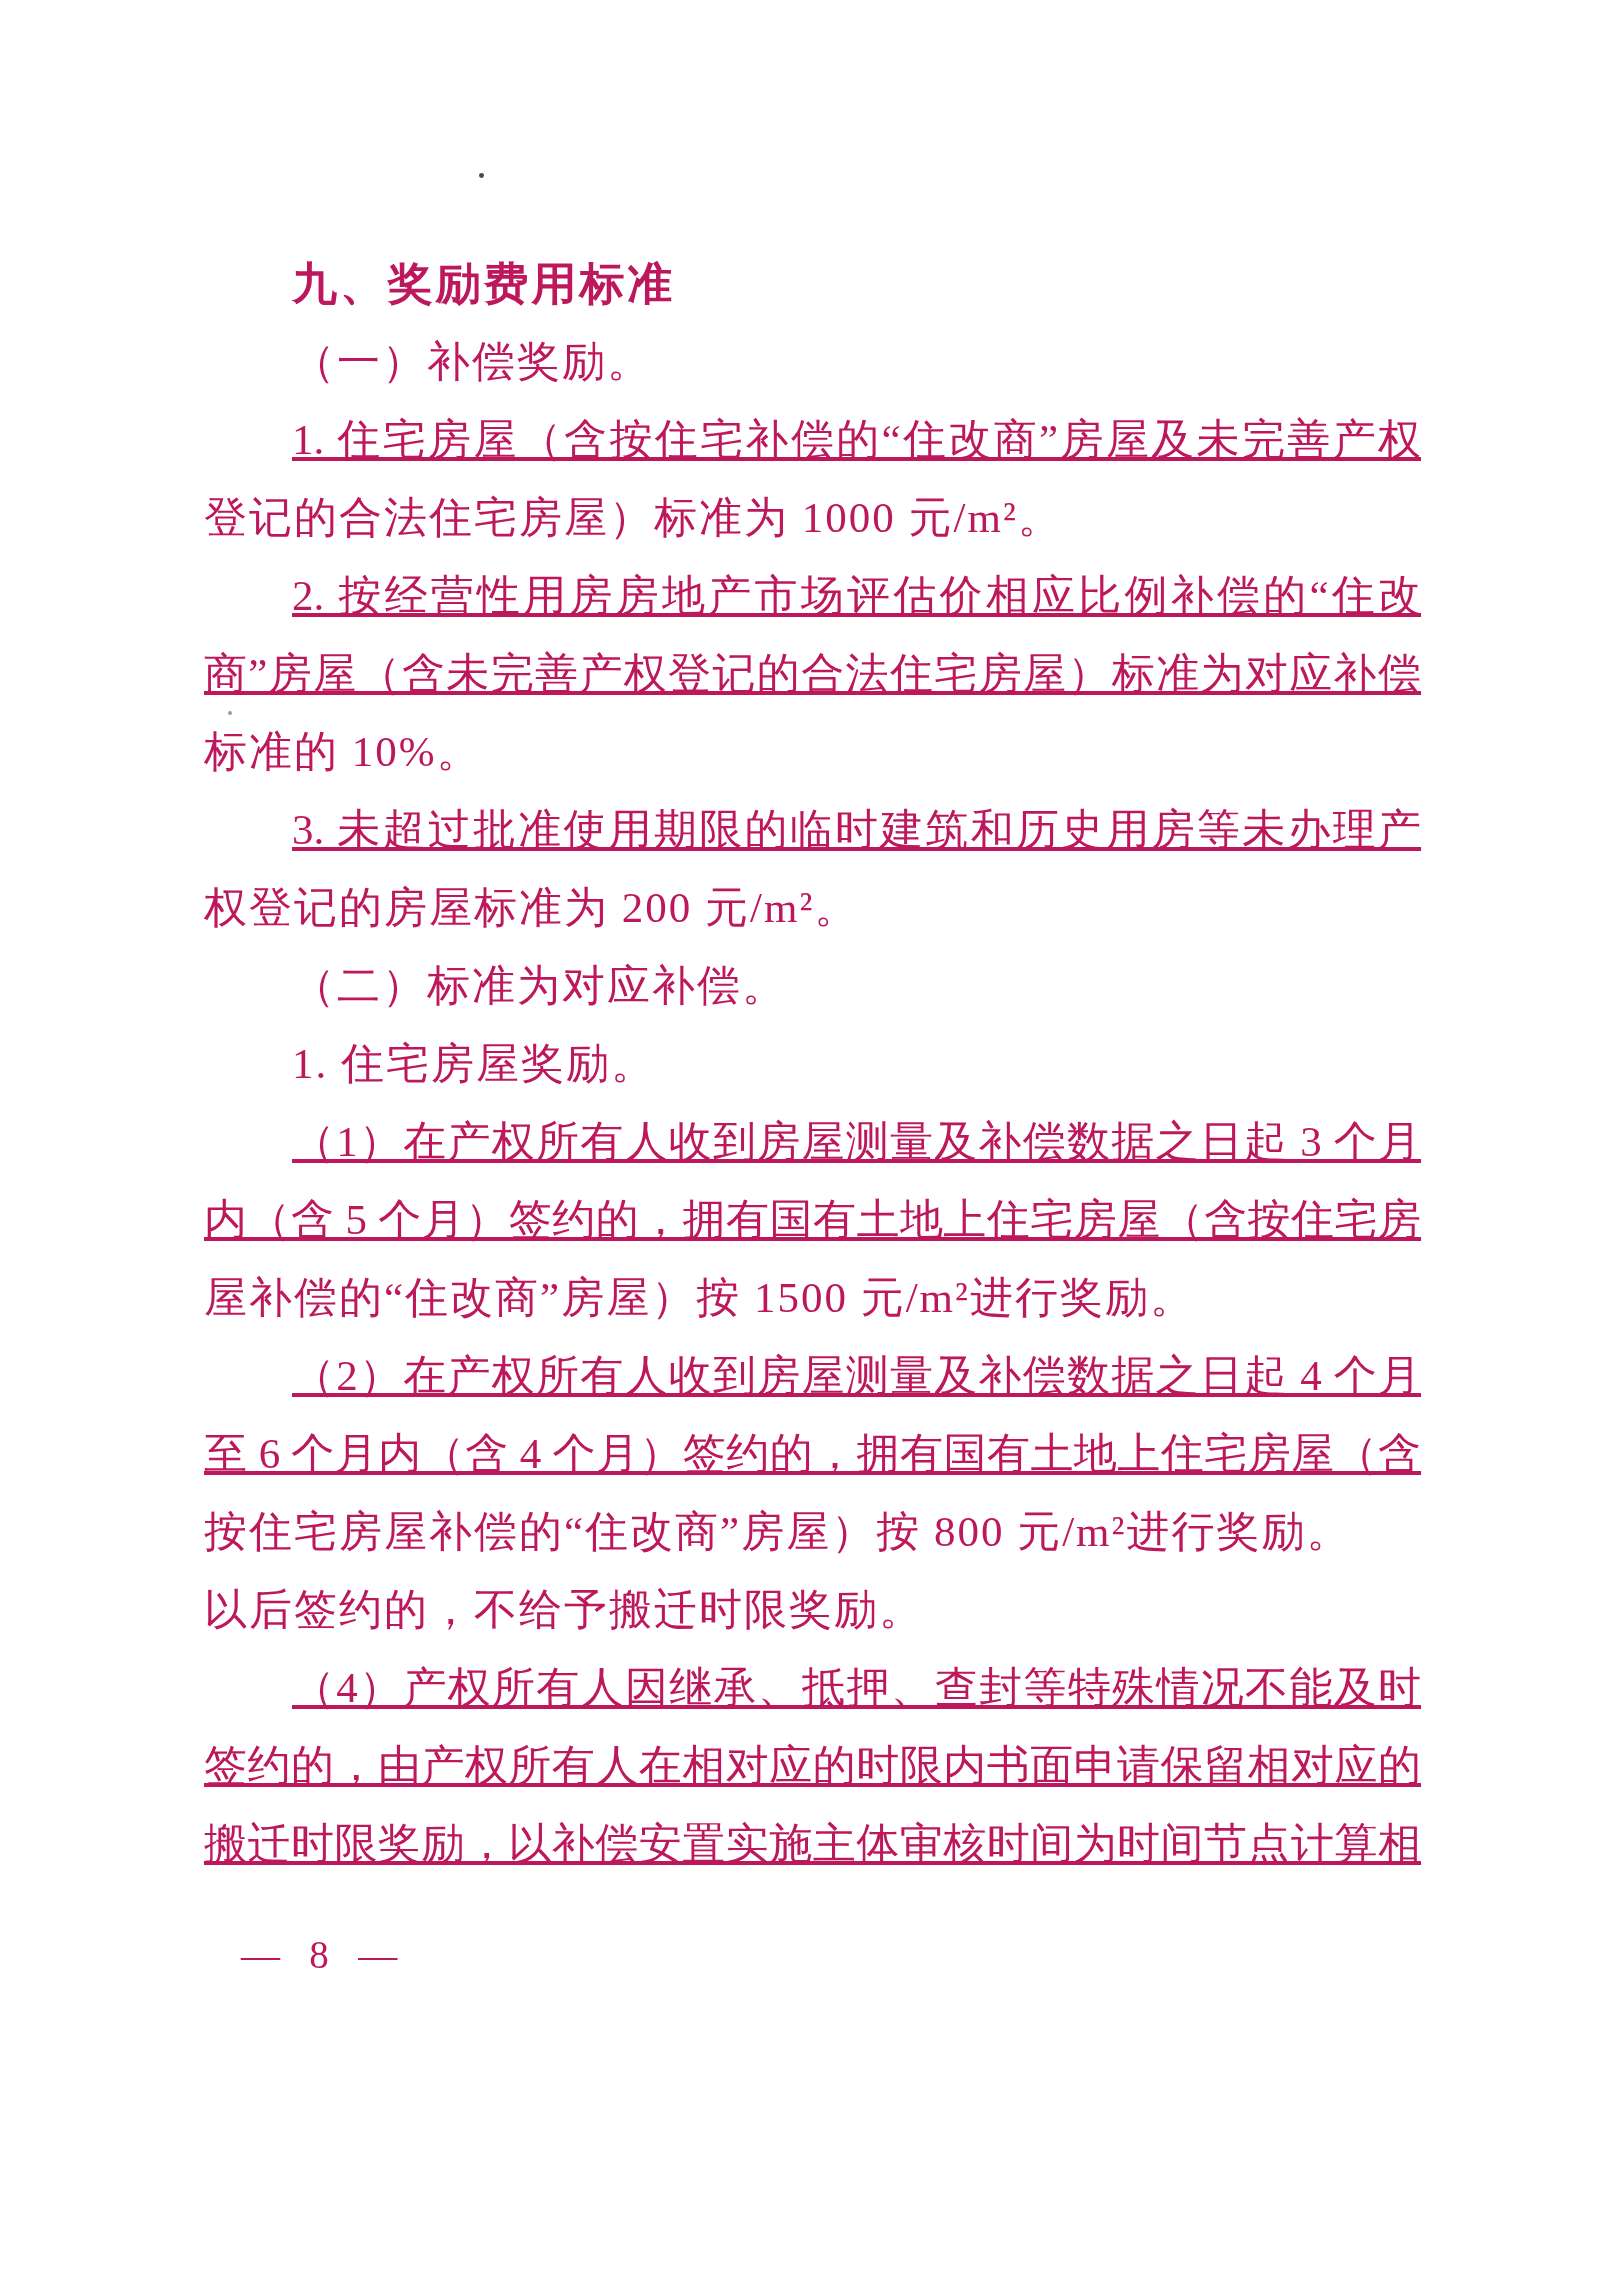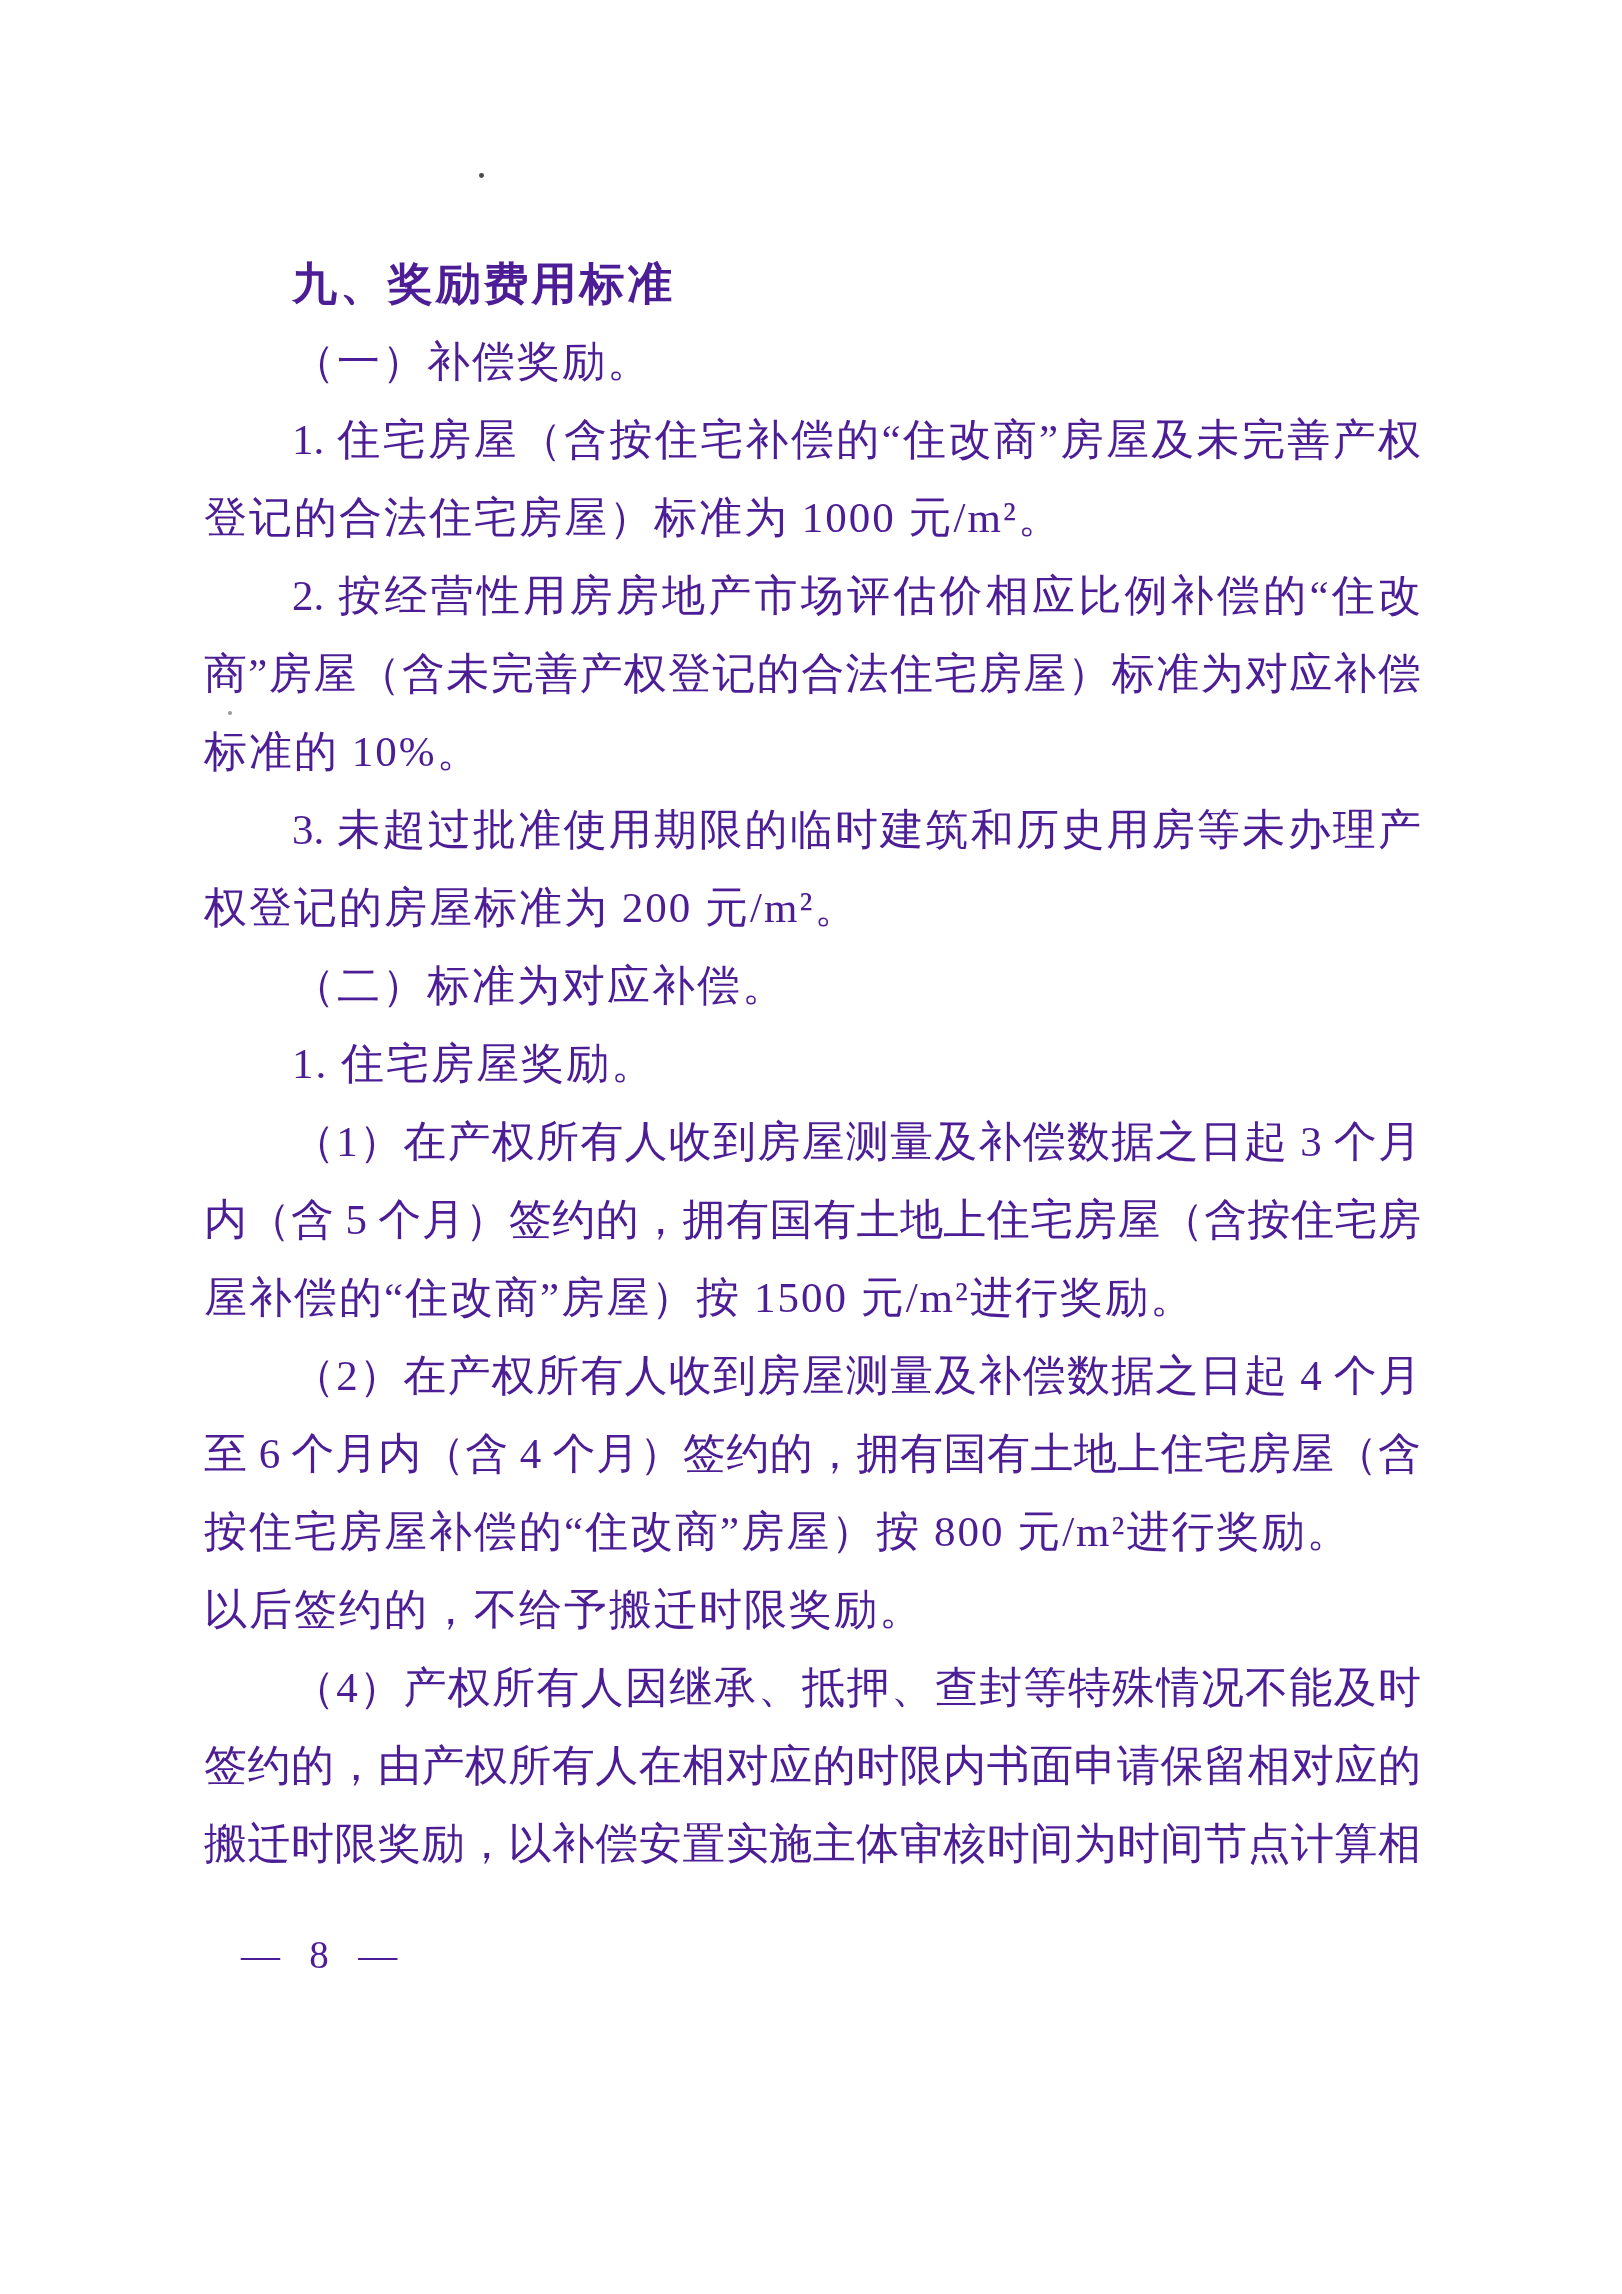--- a/index.html
+++ b/index.html
@@ -6,21 +6,21 @@
     margin: 0;
     padding: 0;
     background: #e8e8e8;
   }
   .page {
     position: relative;
     width: 1622px;
     height: 2295px;
     margin: 0 auto;
     background: #ffffff;
-    color: #4c1d95;
+    color: #be185d;
     font-family: "Liberation Serif", "DejaVu Serif", serif;
     overflow: hidden;
   }
   .content {
     position: absolute;
     left: 204px;
     top: 245px;
     width: 1217px;
   }
   .line {
@@ -29,20 +29,21 @@
     height: 78px;
     letter-spacing: 2px;
     white-space: nowrap;
   }
   .jus {
     white-space: normal;
     letter-spacing: 0;
     text-align: justify;
     text-align-last: justify;
     overflow: hidden;
+    text-decoration: underline;
   }
   .ind {
     padding-left: 88px;
   }
   .jus.ind {
     padding-left: 88px;
     width: 1129px;
   }
   .heading {
     font-family: "Liberation Sans", "DejaVu Sans", sans-serif;

